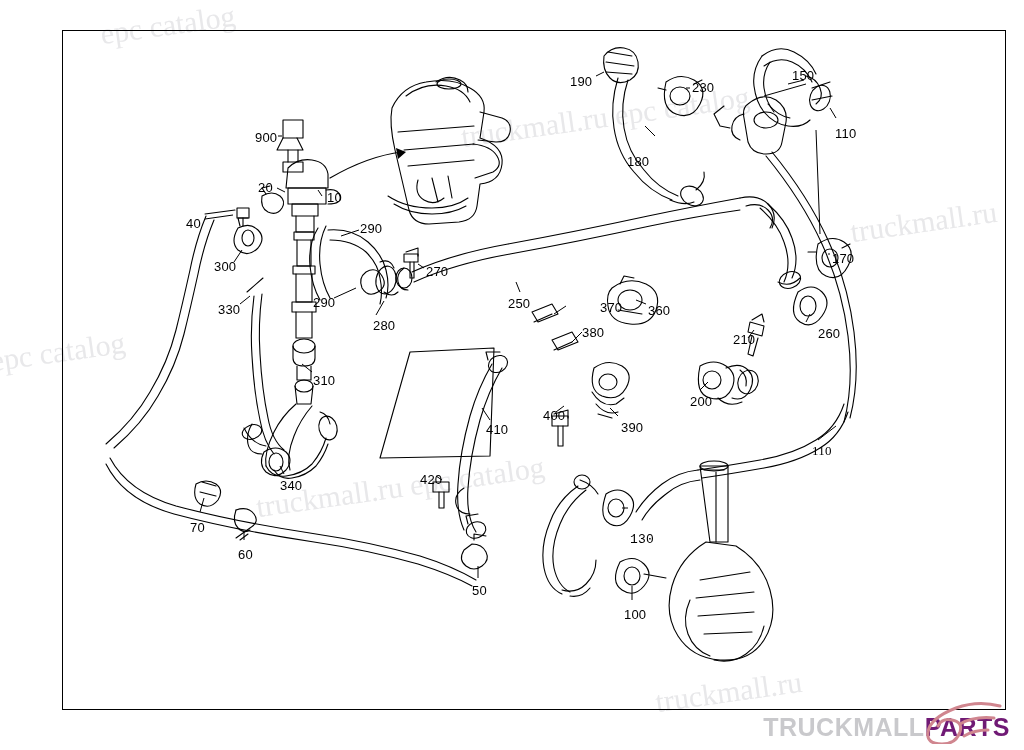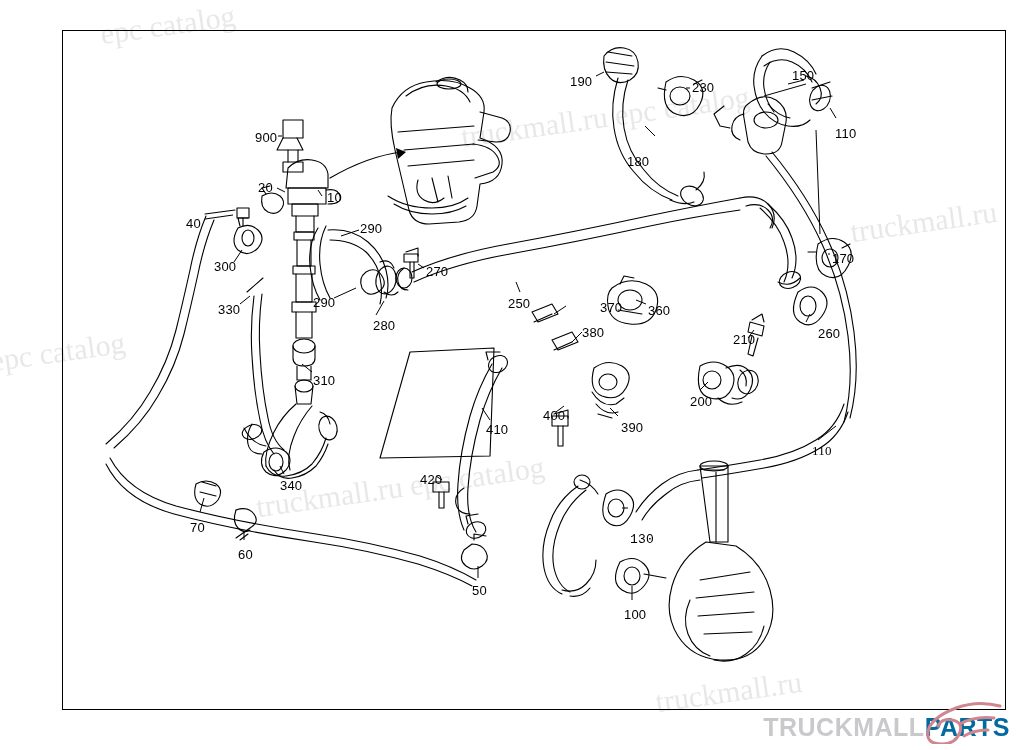--- a/index.html
+++ b/index.html
@@ -60,21 +60,21 @@
     text-align: right;
   }
   .brand-text {
     font-family: "Liberation Sans", sans-serif;
     font-weight: bold;
     font-size: 25px;
     color: #c9c9cc;
     letter-spacing: 0.5px;
     line-height: 1;
   }
-  .brand-text .parts { color: #0369a1; }
+  .brand-text .parts { color: #701a75; }
   .brand-swirl { position: absolute; right: 4px; bottom: -4px; }
 </style>
 </head>
 <body>
 
 <div id="page">
 
   <div>
     <div class="wm" style="left:100px; top:8px;  transform:rotate(-8deg);">epc catalog</div>
     <div class="wm" style="left:460px; top:100px;transform:rotate(-8deg);">truckmall.ru epc catalog</div>

